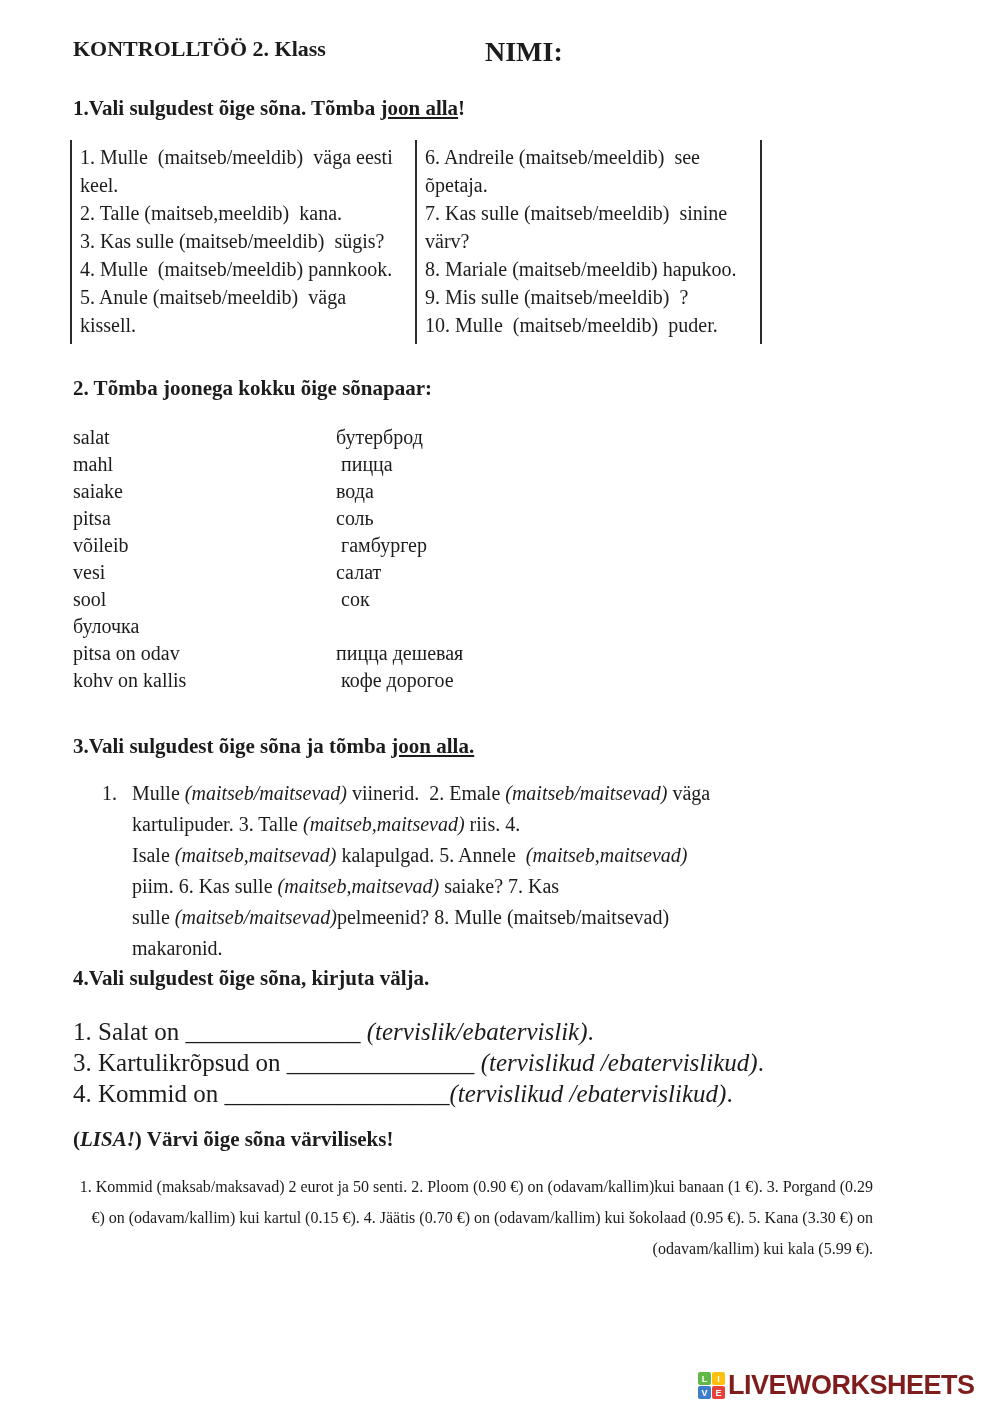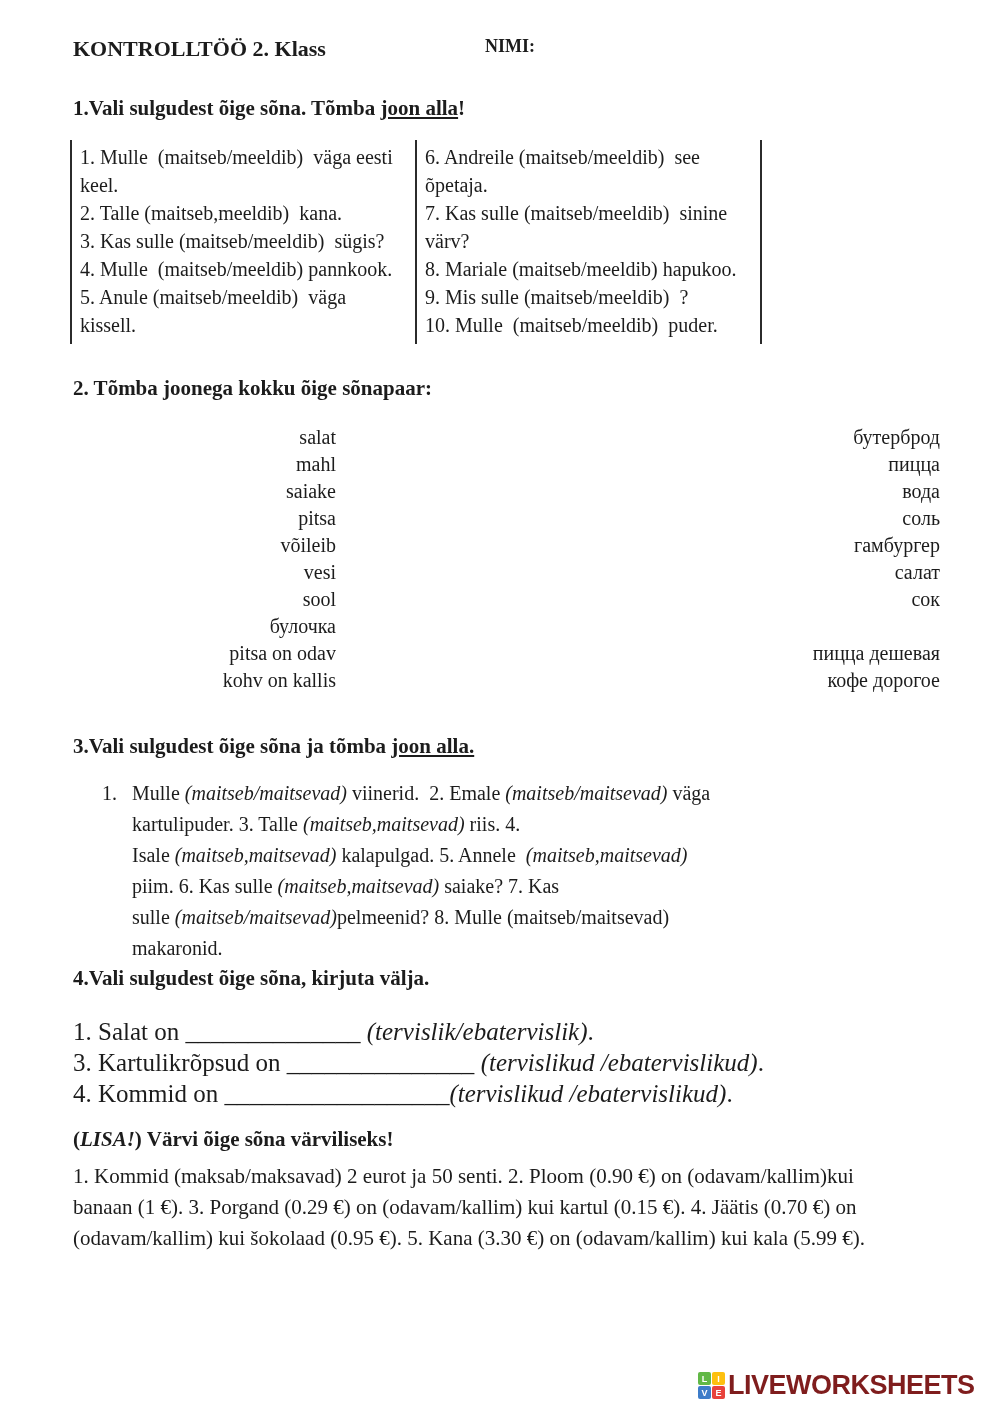--- a/index.html
+++ b/index.html
@@ -7,50 +7,50 @@
   .page {
     position:relative; width:1000px; height:1413px; margin:0 auto;
     background:#ffffff; color:#1c1c1c; overflow:hidden;
   }
   .content { padding:36px 60px 0 73px; }
   .it { font-style:italic; }
   .un { text-decoration:underline; }
 
   .header-row { position:relative; height:30px; }
   .doc-title { font-weight:bold; font-size:22px; }
-  .name-label { position:absolute; left:412px; top:0; font-weight:bold; font-size:18px; }
+  .name-label { position:absolute; left:412px; top:0; font-weight:bold; font-size:28px; }
 
   .sec-heading { font-weight:bold; font-size:21px; line-height:28px; }
   .h1 { margin-top:28px; }
 
   table.ex1 { border-collapse:collapse; margin-top:18px; margin-left:-3px; table-layout:fixed; }
   table.ex1 td {
     width:345px; vertical-align:top; font-size:20px; line-height:28px;
     border-left:2px solid #2b2b2b; border-right:2px solid #2b2b2b;
     padding:3px 14px 5px 8px;
   }
   .ex1 .item { white-space:pre-wrap; }
 
   .h2 { margin-top:30px; }
-  .pairs { margin-top:22px; font-size:20px; line-height:27px;text-align:right; }
+  .pairs { margin-top:22px; font-size:20px; line-height:27px; }
   .pair { display:grid; grid-template-columns:263px auto; }
   .pair span { white-space:pre; }
 
   .h3 { margin-top:38px; }
   .ol1 { margin-top:18px; display:flex; font-size:20px; line-height:31px; }
   .ol1 .marker { width:59px; padding-left:29px; flex:0 0 auto; }
   .ol1 .ol-lines { width:740px; }
   .ol1 .line { white-space:pre-wrap; }
 
   .h4 { }
   .fill-lines { margin-top:24px; font-size:25px; line-height:31px; }
   .fill-lines .line { white-space:pre-wrap; }
 
   .lisa-head { margin-top:16px; }
-  .lisa-body { margin-top:8px; font-size:21px; line-height:31px; width:800px; white-space:pre-wrap; }
+  .lisa-body { margin-top:18px; font-size:16px; line-height:31px; width:800px; white-space:pre-wrap;text-align:right; }
 
   .logo {
     position:absolute; left:698px; top:1370px; display:flex; align-items:center;
     cursor:pointer; text-decoration:none;
   }
   .logo-grid {
     display:grid; grid-template-columns:13px 13px; grid-template-rows:13px 13px;
     gap:1px; margin-right:3px;
   }
   .sq {

